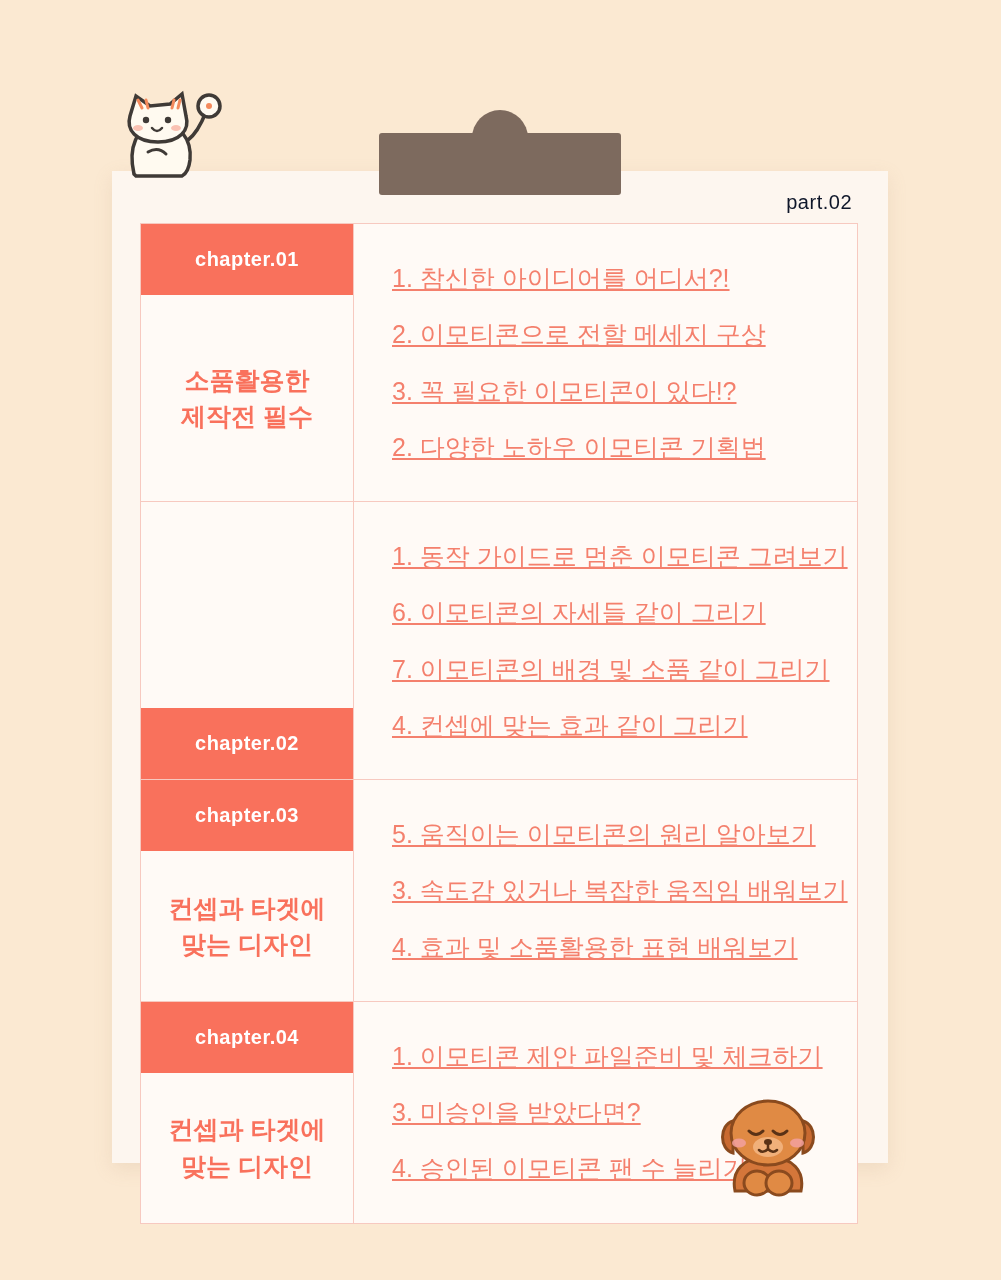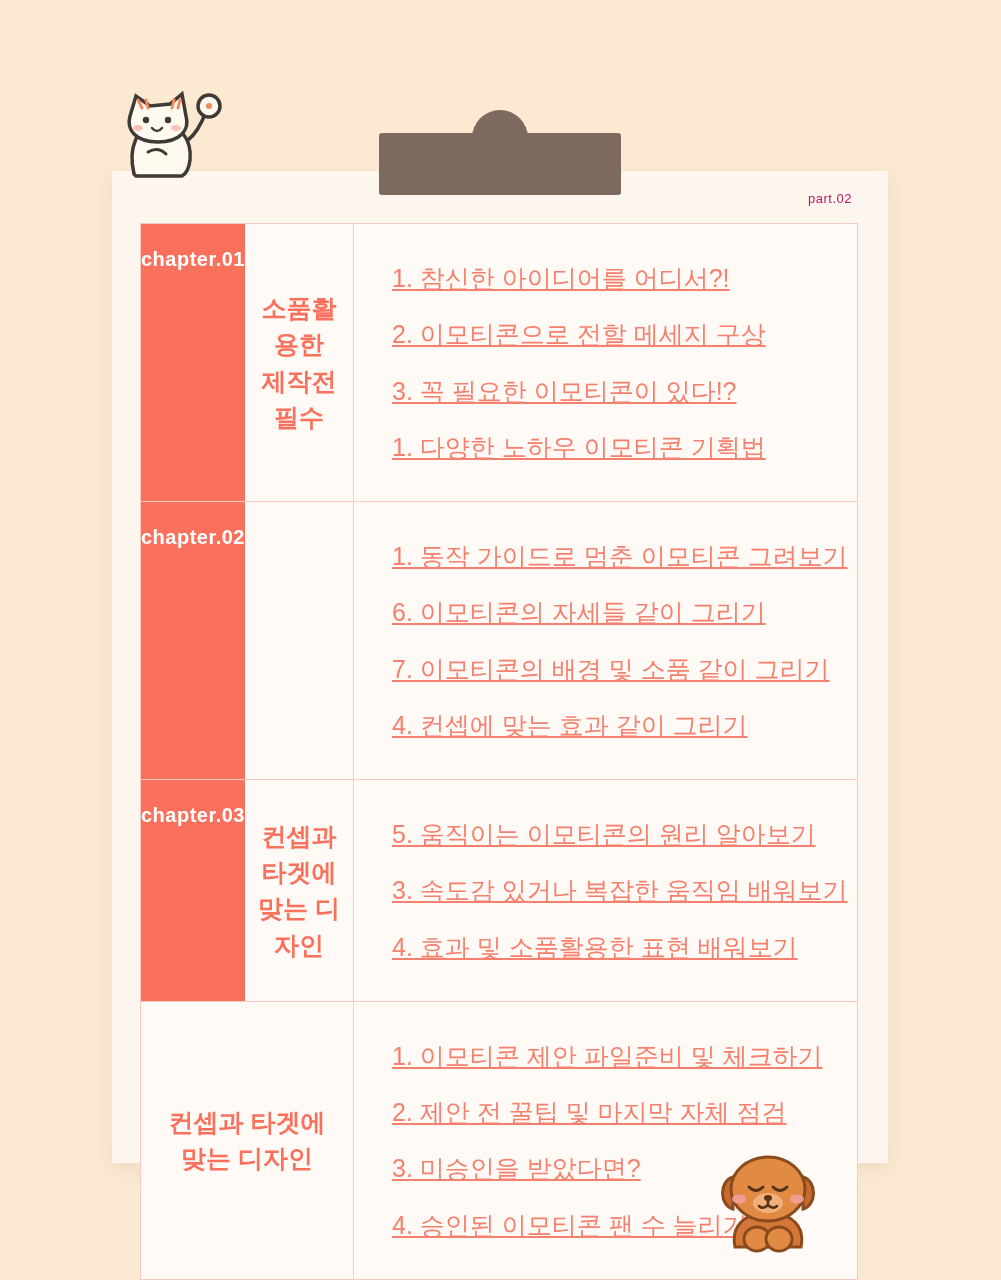--- a/index.html
+++ b/index.html
@@ -45,22 +45,22 @@
     height: 992px;
     background: #fdf6ef;
     box-shadow: 0 6px 18px rgba(180,140,110,0.16);
     z-index: 1;
   }
 
   .part-label {
     position: absolute;
     right: 36px;
     top: 20px;
-    font-size: 13px;
-    color: #be185d;
+    font-size: 20px;
+    color: #0f172a;
     letter-spacing: 0.5px;
     margin-left: 20px;
   }
 
   
   .toc {
     position: absolute;
     left: 28px;
     top: 52px;
     width: 716px;
@@ -72,21 +72,22 @@
     display: flex;
     border-bottom: 1px solid #f7c9c0;
   }
   .toc-row:last-child { border-bottom: none; }
 
   .toc-left {
     width: 212px;
     flex: 0 0 212px;
     border-right: 1px solid #f7c9c0;
     display: flex;
-    flex-direction: row;
+    flex-direction: column;
+    justify-content: flex-end;
   }
   .chapter-tag {
     background: #f9715c;
     color: #ffffff;
     font-size: 20px;
     font-weight: bold;
     text-align: center;
     padding: 24px 0;
     letter-spacing: 0.5px;
   }
@@ -180,21 +181,21 @@
     <div class="toc-row">
       <div class="toc-left">
         <div class="chapter-tag">chapter.01</div>
         <div class="chapter-title">소품활용한
 제작전 필수</div>
       </div>
       <div class="toc-right">
         <div class="toc-item">1. 참신한 아이디어를 어디서?!</div>
         <div class="toc-item">2. 이모티콘으로 전할 메세지 구상</div>
         <div class="toc-item">3. 꼭 필요한 이모티콘이 있다!?</div>
-        <div class="toc-item">1. 다양한 노하우 이모티콘 기획법</div>
+        <div class="toc-item">2. 다양한 노하우 이모티콘 기획법</div>
       </div>
     </div>
 
     <div class="toc-row">
       <div class="toc-left">
         <div class="chapter-tag">chapter.02</div>
       </div>
       <div class="toc-right">
         <div class="toc-item">1. 동작 가이드로 멈춘 이모티콘 그려보기</div>
         <div class="toc-item">6. 이모티콘의 자세들 같이 그리기</div>
@@ -211,26 +212,26 @@
       </div>
       <div class="toc-right">
         <div class="toc-item">5. 움직이는 이모티콘의 원리 알아보기</div>
         <div class="toc-item">3. 속도감 있거나 복잡한 움직임 배워보기</div>
         <div class="toc-item">4. 효과 및 소품활용한 표현 배워보기</div>
       </div>
     </div>
 
     <div class="toc-row">
       <div class="toc-left">
+        <div class="chapter-tag">chapter.04</div>
         <div class="chapter-title">컨셉과 타겟에
 맞는 디자인</div>
       </div>
       <div class="toc-right">
         <div class="toc-item">1. 이모티콘 제안 파일준비 및 체크하기</div>
-        <div class="toc-item">2. 제안 전 꿀팁 및 마지막 자체 점검</div>
         <div class="toc-item">3. 미승인을 받았다면?</div>
         <div class="toc-item">4. 승인된 이모티콘 팬 수 늘리기</div>
 
         <div class="dog">
           <svg viewBox="0 0 110 110" width="110" height="110">
 
             <path d="M22 104 C18 84 30 70 55 70 C80 70 92 84 88 104 Z" fill="#d4763a" stroke="#8a4a1e" stroke-width="3"></path>
 
             <path d="M20 34 C6 38 6 62 20 66 Z" fill="#c96a31" stroke="#8a4a1e" stroke-width="3"></path>
             <path d="M90 34 C104 38 104 62 90 66 Z" fill="#c96a31" stroke="#8a4a1e" stroke-width="3"></path>

